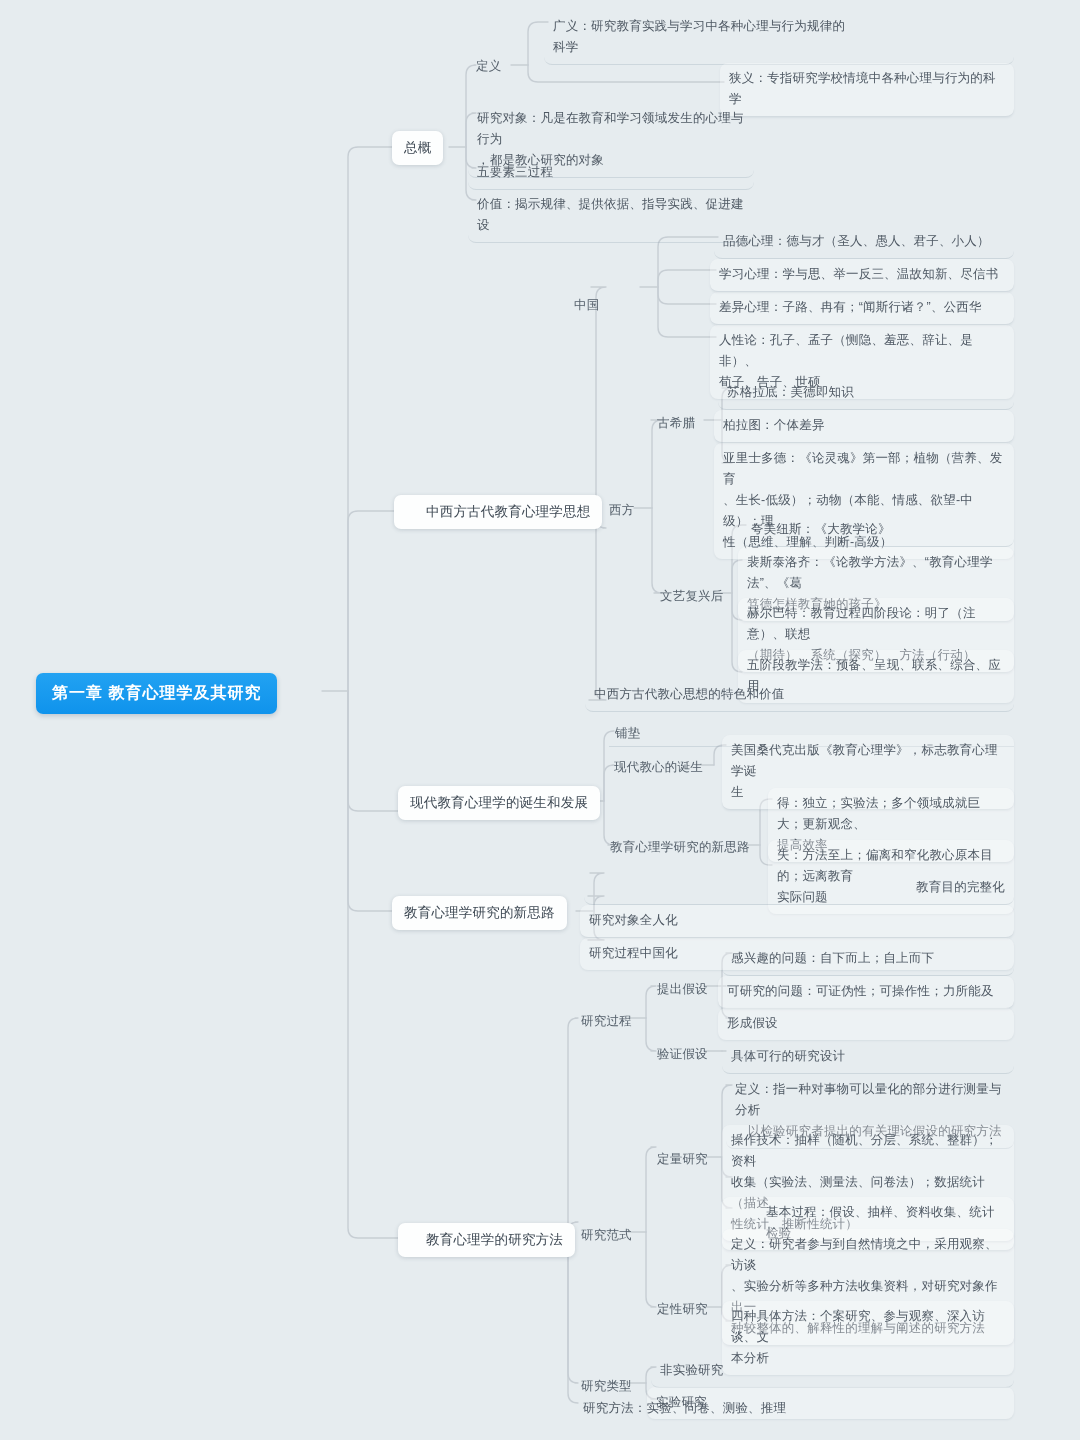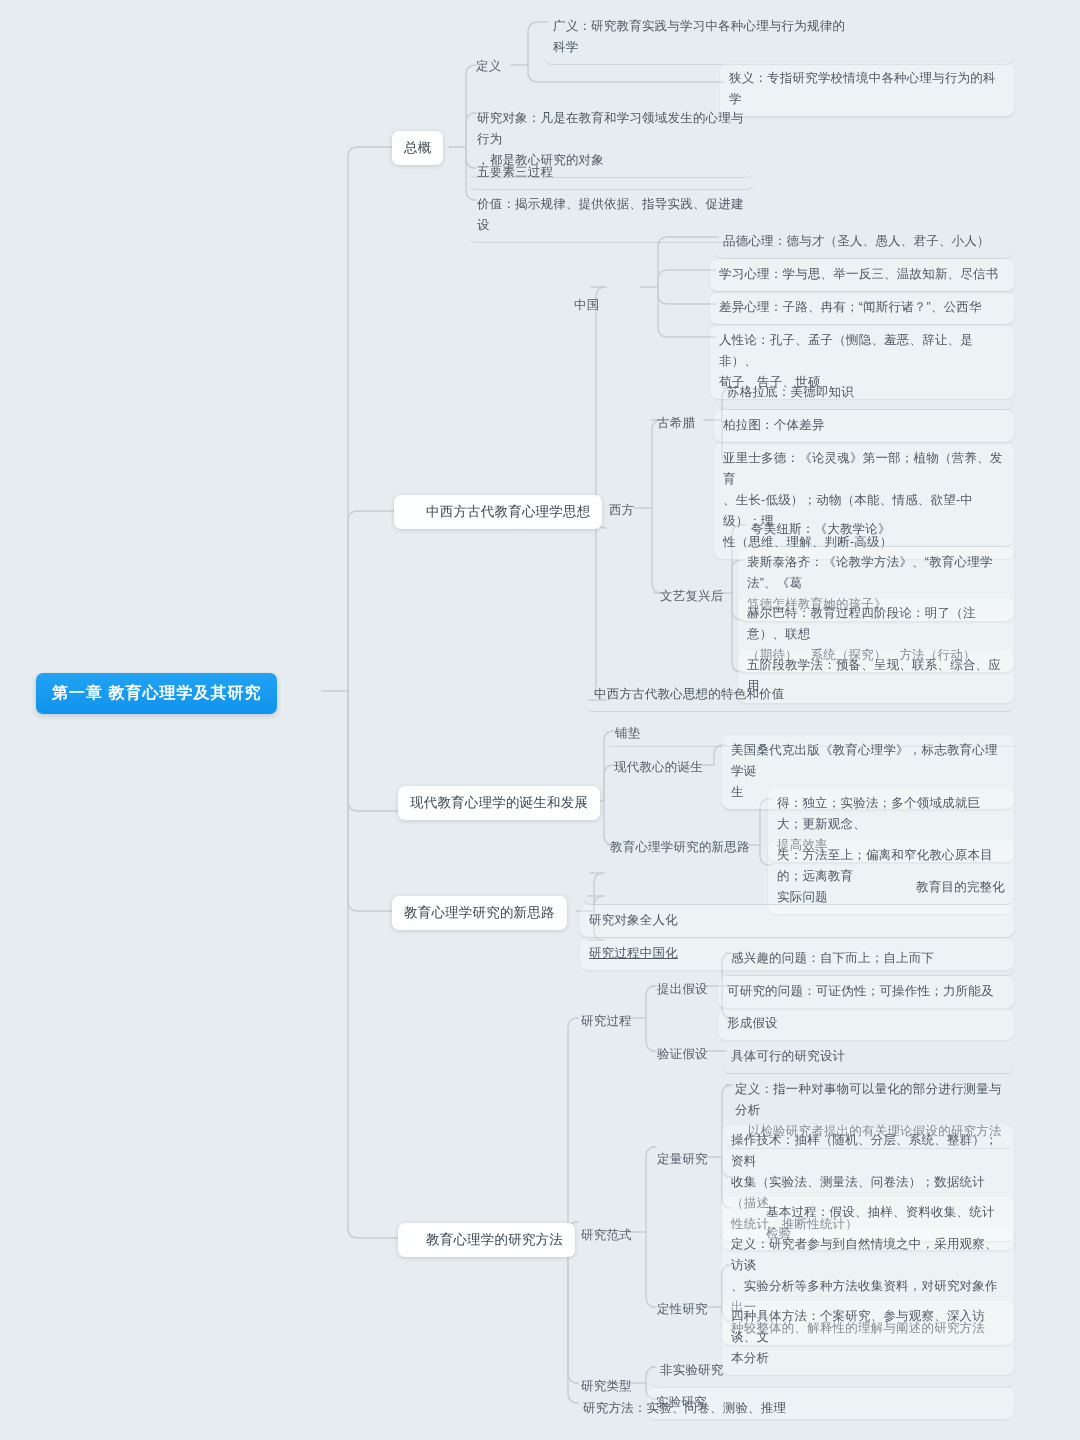--- a/index.html
+++ b/index.html
@@ -230,21 +230,21 @@
   <div class="node l3" style="left:604px; top:835px;">教育心理学研究的新思路</div>
   <div class="node leaf card rule" style="left:768px; top:788px; width:246px;">得：独立；实验法；多个领域成就巨大；更新观念、
 提高效率</div>
   <div class="node leaf card" style="left:768px; top:840px; width:246px;">失：方法至上；偏离和窄化教心原本目的；远离教育
 实际问题</div>
 
   <div class="node l2" style="left:392px; top:896px;">教育心理学研究的新思路</div>
 
   <div class="node leaf rule" style="left:584px; top:872px; width:430px;text-align:right;">教育目的完整化</div>
   <div class="node leaf card rule" style="left:580px; top:905px; width:434px;">研究对象全人化</div>
-  <div class="node leaf card" style="left:580px; top:938px; width:434px;text-decoration:underline;">研究过程中国化</div>
+  <div class="node leaf card" style="left:580px; top:938px; width:434px;">研究过程中国化</div>
 
   <div class="node l2" style="left:398px; top:1223px;padding-left:28px;">教育心理学的研究方法</div>
 
   <div class="node l3" style="left:575px; top:1009px;">研究过程</div>
 
   <div class="node l3" style="left:651px; top:977px;">提出假设</div>
   <div class="node leaf rule" style="left:722px; top:943px; width:292px;">感兴趣的问题：自下而上；自上而下</div>
   <div class="node leaf card rule" style="left:718px; top:976px; width:296px;">可研究的问题：可证伪性；可操作性；力所能及</div>
   <div class="node leaf card" style="left:718px; top:1008px; width:296px;">形成假设</div>
 

